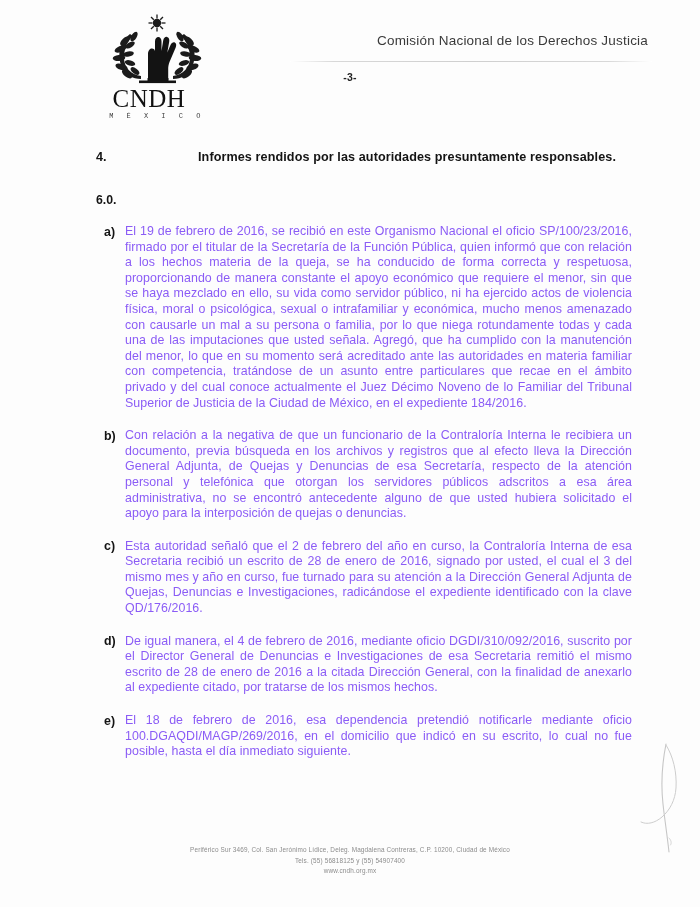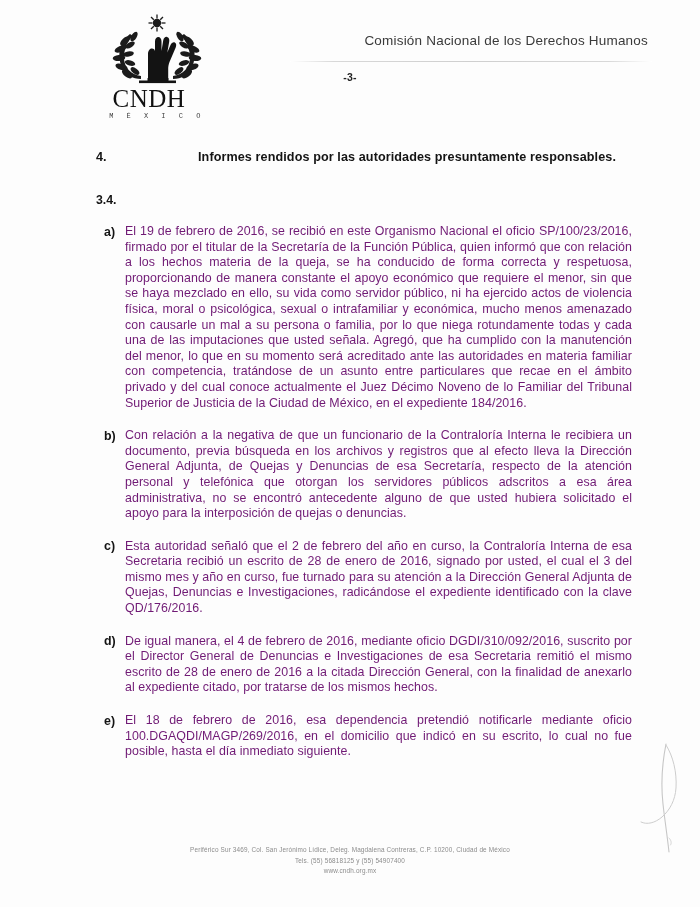--- a/index.html
+++ b/index.html
@@ -171,21 +171,21 @@
     font-size: 12.4px;
     font-weight: bold;
     color: #141414;
     line-height: 15.6px;
     padding-top: 0.5px;
   }
   .para .body {
     flex: 1;
     font-size: 12.4px;
     line-height: 15.6px;
-    color: #701a75;
+    color: #8b5cf6;
     text-align: justify;
     text-justify: inter-word;
     letter-spacing: 0.05px;
     white-space: pre-line;
   }
 
   
   .signature {
     position: absolute;
     left: 632px;
@@ -271,37 +271,37 @@
             <rect x="44.5" y="64" width="21" height="4" rx="0.6"></rect>
           </g>
 
           <rect x="36" y="66.5" width="37" height="2.6" fill="#131313"></rect>
         </svg>
       </div>
       <div class="logo-cndh">CNDH</div>
       <div class="logo-mexico">M É X I C O</div>
     </div>
 
-    <div class="org-title">Comisión Nacional de los Derechos Humanos</div>
+    <div class="org-title">Comisión Nacional de los Derechos Justicia</div>
     <div class="header-rule"></div>
 
     <div class="doc-meta">
       <div class="doc-page-no">-3-</div>
     </div>
   </div>
 
   <div class="content">
 
     <div class="section-heading">
       <span class="num">4.</span>
       <span class="txt">Informes rendidos por las autoridades presuntamente responsables.</span>
     </div>
 
     <div class="subsection-heading">
-      <span class="num">3.4.</span>
+      <span class="num">6.0.</span>
     </div>
 
     <div class="para">
       <span class="marker">a)</span>
       <span class="body">El 19 de febrero de 2016, se recibió en este Organismo Nacional el oficio SP/100/23/2016, firmado por el titular de la Secretaría de la Función Pública, quien informó que con relación a los hechos materia de la queja, se ha conducido de forma correcta y respetuosa, proporcionando de manera constante el apoyo económico que requiere el menor, sin que se haya mezclado en ello, su vida como servidor público, ni ha ejercido actos de violencia física, moral o psicológica, sexual o intrafamiliar y económica, mucho menos amenazado con causarle un mal a su persona o familia, por lo que niega rotundamente todas y cada una de las imputaciones que usted señala. Agregó, que ha cumplido con la manutención del menor, lo que en su momento será acreditado ante las autoridades en materia familiar con competencia, tratándose de un asunto entre particulares que recae en el ámbito privado y del cual conoce actualmente el Juez Décimo Noveno de lo Familiar del Tribunal Superior de Justicia de la Ciudad de México, en el expediente 184/2016.</span>
     </div>
 
     <div class="para">
       <span class="marker">b)</span>
       <span class="body">Con relación a la negativa de que un funcionario de la Contraloría Interna le recibiera un documento, previa búsqueda en los archivos y registros que al efecto lleva la Dirección General Adjunta, de Quejas y Denuncias de esa Secretaría, respecto de la atención personal y telefónica que otorgan los servidores públicos adscritos a esa área administrativa, no se encontró antecedente alguno de que usted hubiera solicitado el apoyo para la interposición de quejas o denuncias.</span>

